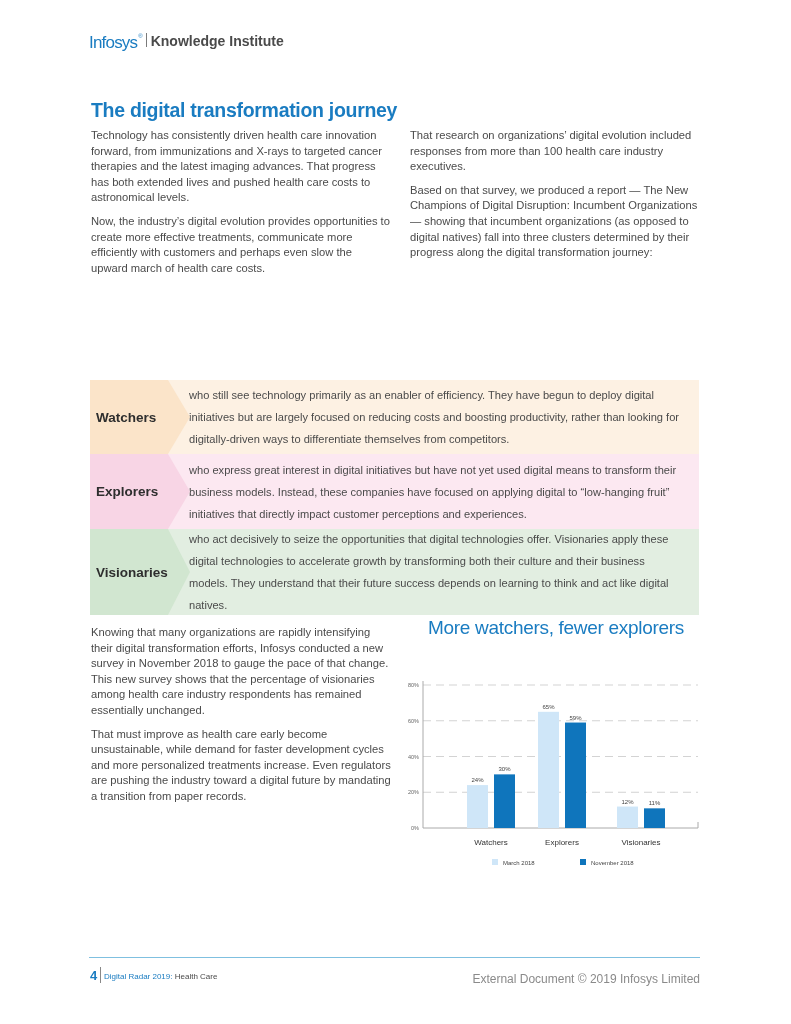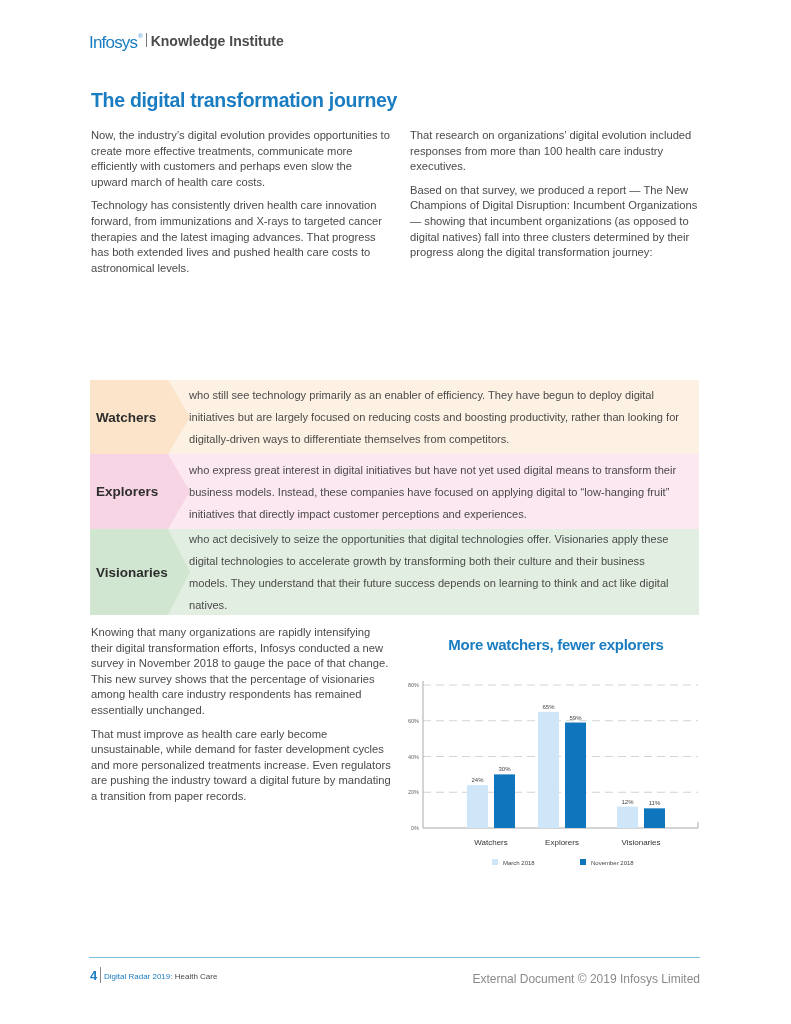--- a/index.html
+++ b/index.html
@@ -5,40 +5,40 @@
   * { box-sizing: border-box; margin: 0; padding: 0; }
   html, body { width: 791px; height: 1024px; background: #ffffff; overflow: hidden; }
   body { position: relative; font-family: "Liberation Sans", sans-serif; color: #3f3f3f; }
 
   .header { position: absolute; left: 89px; top: 33px; display: flex; align-items: flex-start; }
   .logo-infosys { font-family: "Liberation Sans", sans-serif; color: #1a7cc1; font-size: 17px; letter-spacing: -0.8px; font-weight: normal; }
   .logo-reg { font-size: 6px; color: #1a7cc1; vertical-align: top; margin-left: 1px; }
   .logo-sep { width: 1px; height: 14px; background: #7a7a7a; margin: 0 4px 0 3px; }
   .logo-ki { font-size: 14px; color: #4a4a4a; font-weight: bold; }
 
-  .page-title { position: absolute; left: 91px; top: 89px; font-size: 19.5px; font-weight: bold; color: #1a7cc1; letter-spacing: -0.3px; }
+  .page-title { position: absolute; left: 91px; top: 99px; font-size: 19.5px; font-weight: bold; color: #1a7cc1; letter-spacing: -0.3px; }
 
   .col { position: absolute; font-size: 11.2px; line-height: 15.6px; color: #4a4a4a; }
   .col p { margin-bottom: 8px; }
   .col-left { left: 91px; top: 128px; width: 300px; }
   .col-right { left: 410px; top: 128px; width: 295px; }
 
   .clusters { position: absolute; left: 90px; top: 380px; width: 609px; }
   .cluster { position: relative; display: flex; align-items: center; }
   .cluster .label-area { position: relative; width: 95px; height: 100%; display: flex; align-items: center; }
   .cluster .label { position: relative; z-index: 2; font-weight: bold; font-size: 13.5px; color: #2e2e2e; padding-left: 6px; }
   .cluster .chev { position: absolute; left: 0; top: 0; height: 100%; width: 100px; z-index: 1; }
   .cluster .desc { font-size: 11.1px; line-height: 22px; color: #4a4a4a; padding-left: 4px; width: 500px; }
   .c-watch { height: 74px; background: #fdf1e3; }
   .c-expl  { height: 75px; background: #fce8f1; }
   .c-vis   { height: 86px; background: #e2eee1; }
 
   .col-bottom { left: 91px; top: 625px; width: 300px; }
 
-  .chart-title { position: absolute; left: 418px; top: 636px; width: 276px; text-align: center; font-weight: bold; font-size: 15px; color: #1a7cc1; letter-spacing: -0.3px; }
+  .chart-title { position: absolute; left: 418px; top: 617px; width: 276px; text-align: center; font-weight: normal; font-size: 19px; color: #1a7cc1; letter-spacing: -0.3px; }
   .chart-svg { position: absolute; left: 395px; top: 675px; }
 
   .footer-line { position: absolute; left: 89px; top: 957px; width: 611px; height: 1px; background: #7fc0e0; }
   .footer-num { position: absolute; left: 90px; top: 968px; font-size: 13px; font-weight: bold; color: #1a7cc1; }
   .footer-bar { position: absolute; left: 100px; top: 967px; width: 1px; height: 16px; background: #888; }
   .footer-left { position: absolute; left: 104px; top: 972px; font-size: 8px; color: #4a4a4a; }
   .footer-left .blue { color: #1a7cc1; }
   .footer-right { position: absolute; right: 91px; top: 972px; font-size: 12px; color: #8a8a8a; }
 </style>
 </head>
@@ -47,22 +47,22 @@
 <div class="header">
   <span class="logo-infosys">Infosys</span>
   <span class="logo-reg">®</span>
   <span class="logo-sep"></span>
   <span class="logo-ki">Knowledge Institute</span>
 </div>
 
 <h1 class="page-title">The digital transformation journey</h1>
 
 <div class="col col-left">
+  <p>Technology has consistently driven health care innovation forward, from immunizations and X-rays to targeted cancer therapies and the latest imaging advances. That progress has both extended lives and pushed health care costs to astronomical levels.</p>
   <p>Now, the industry’s digital evolution provides opportunities to create more effective treatments, communicate more efficiently with customers and perhaps even slow the upward march of health care costs.</p>
-  <p>Technology has consistently driven health care innovation forward, from immunizations and X-rays to targeted cancer therapies and the latest imaging advances. That progress has both extended lives and pushed health care costs to astronomical levels.</p>
 </div>
 
 <div class="col col-right">
   <p>That research on organizations’ digital evolution included responses from more than 100 health care industry executives.</p>
   <p>Based on that survey, we produced a report — The New Champions of Digital Disruption: Incumbent Organizations — showing that incumbent organizations (as opposed to digital natives) fall into three clusters determined by their progress along the digital transformation journey:</p>
 </div>
 
 <div class="clusters">
   <div class="cluster c-watch">
     <div class="label-area">

